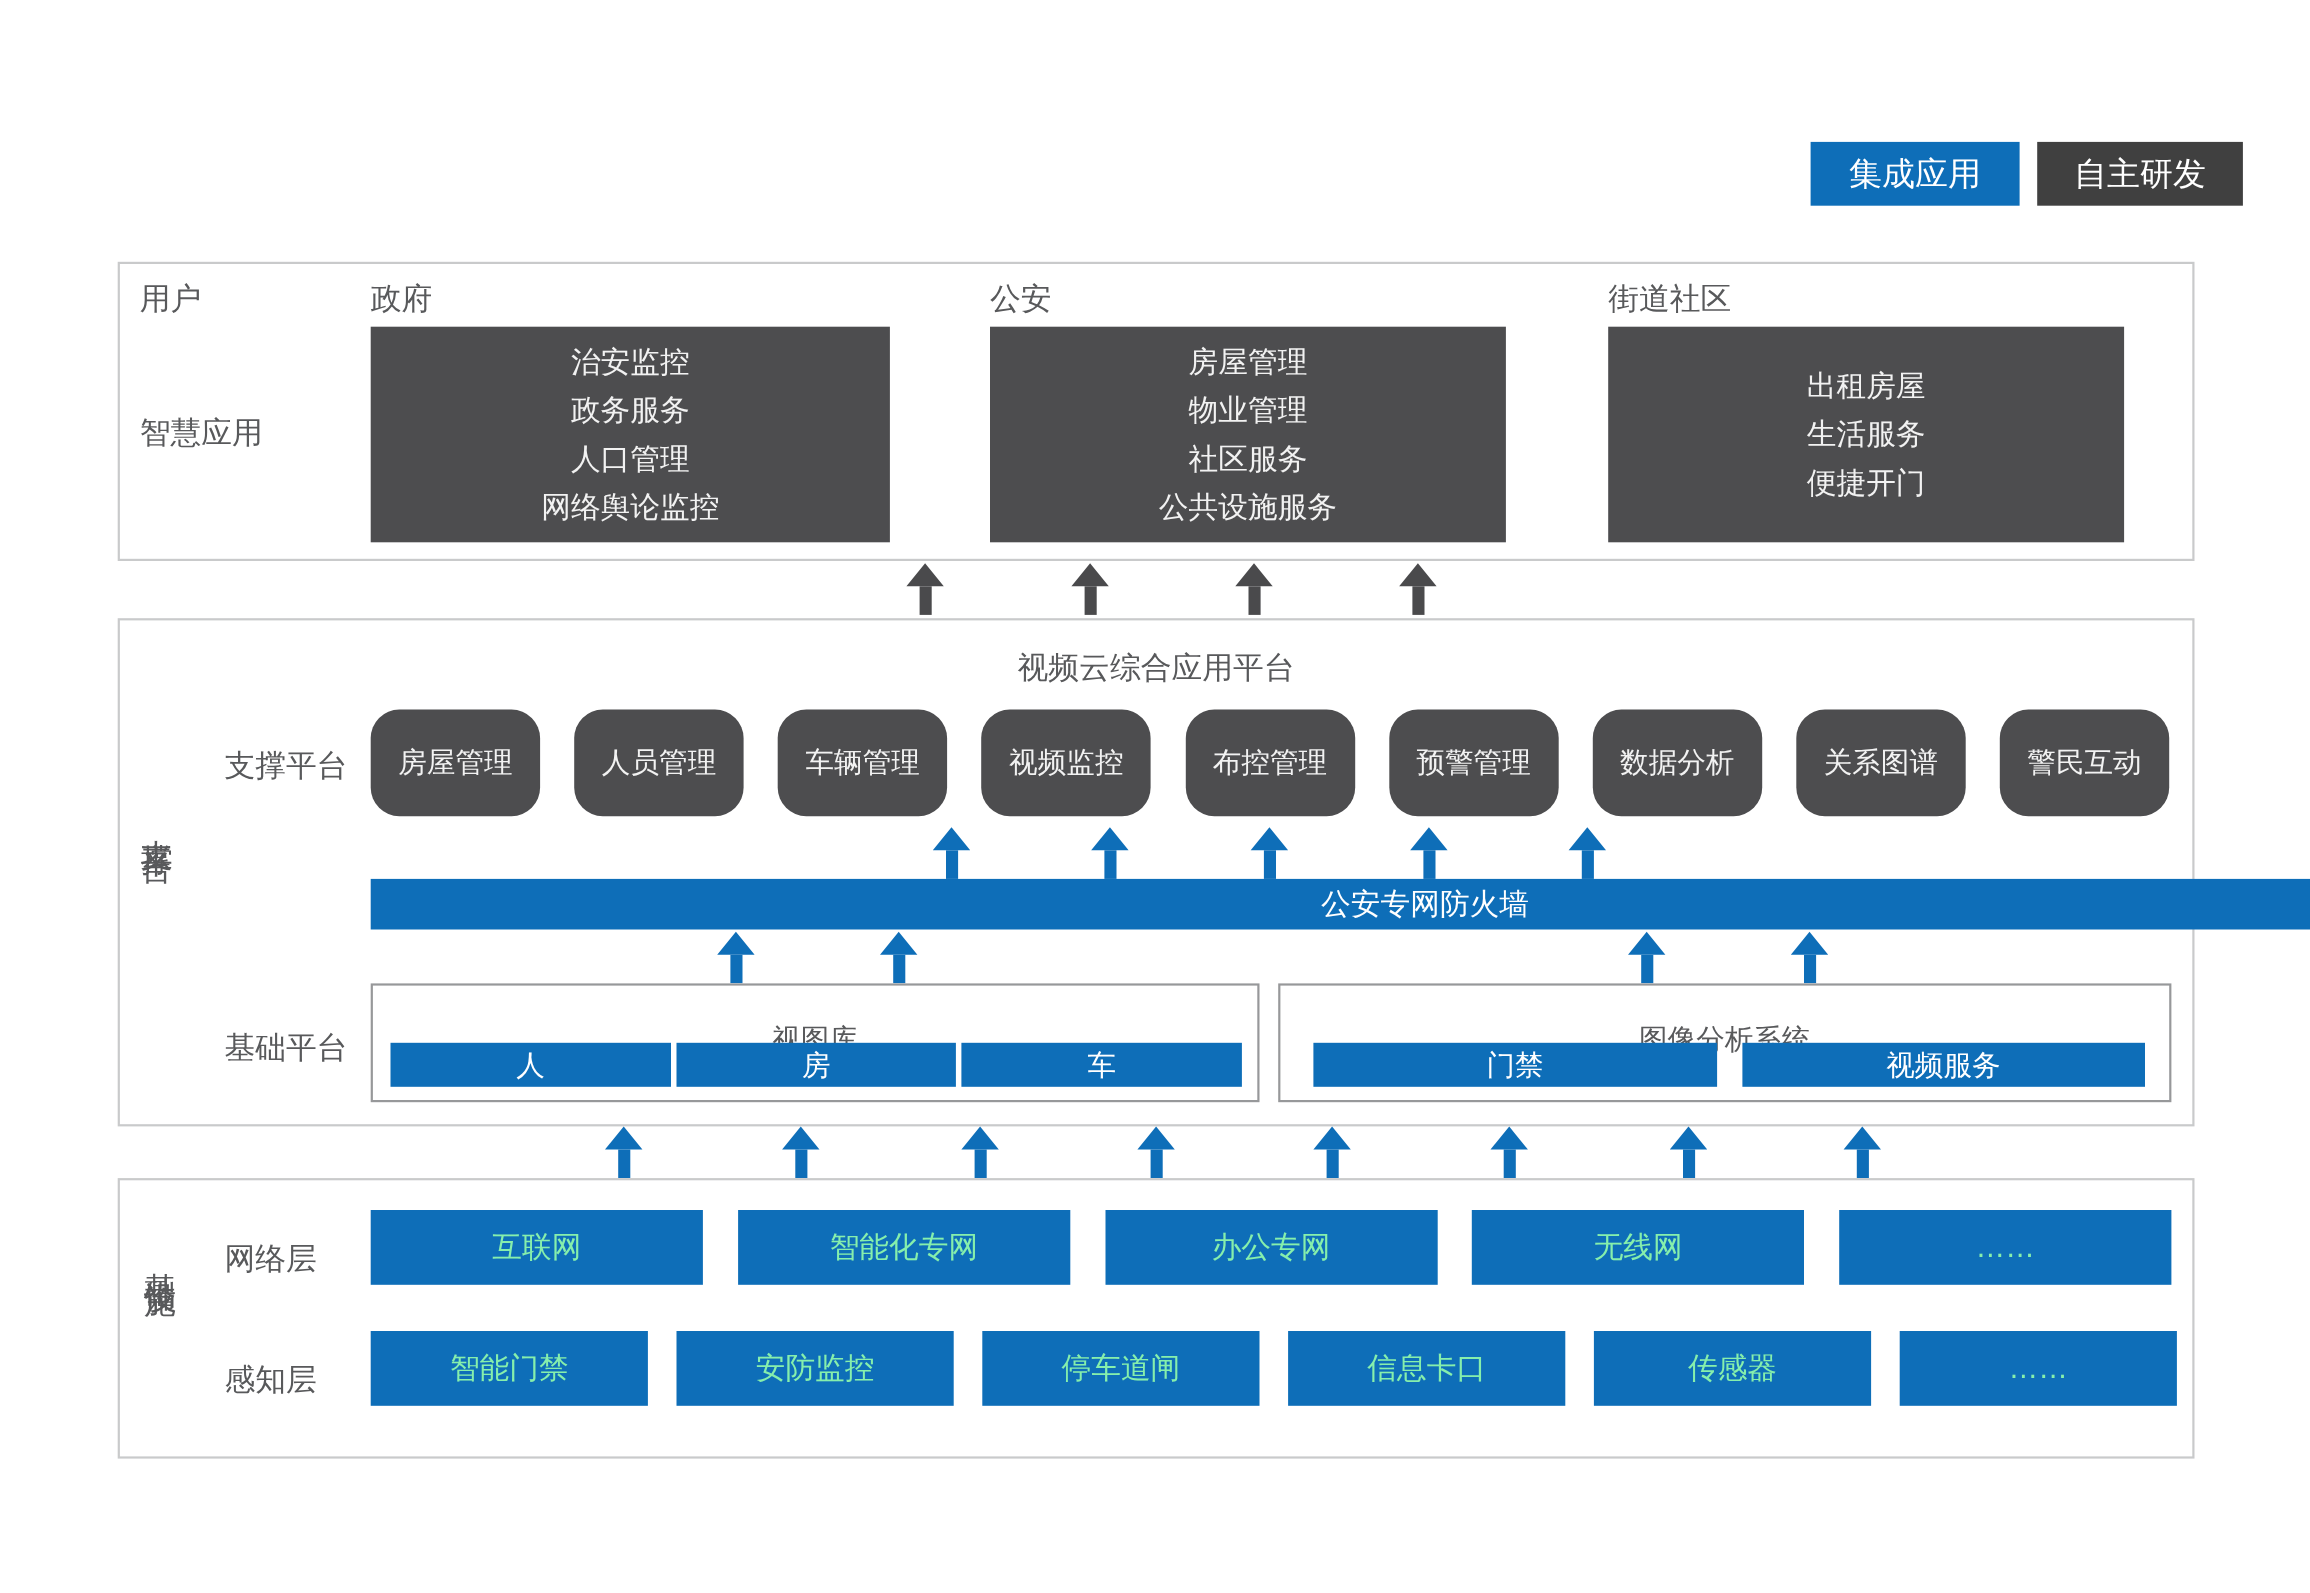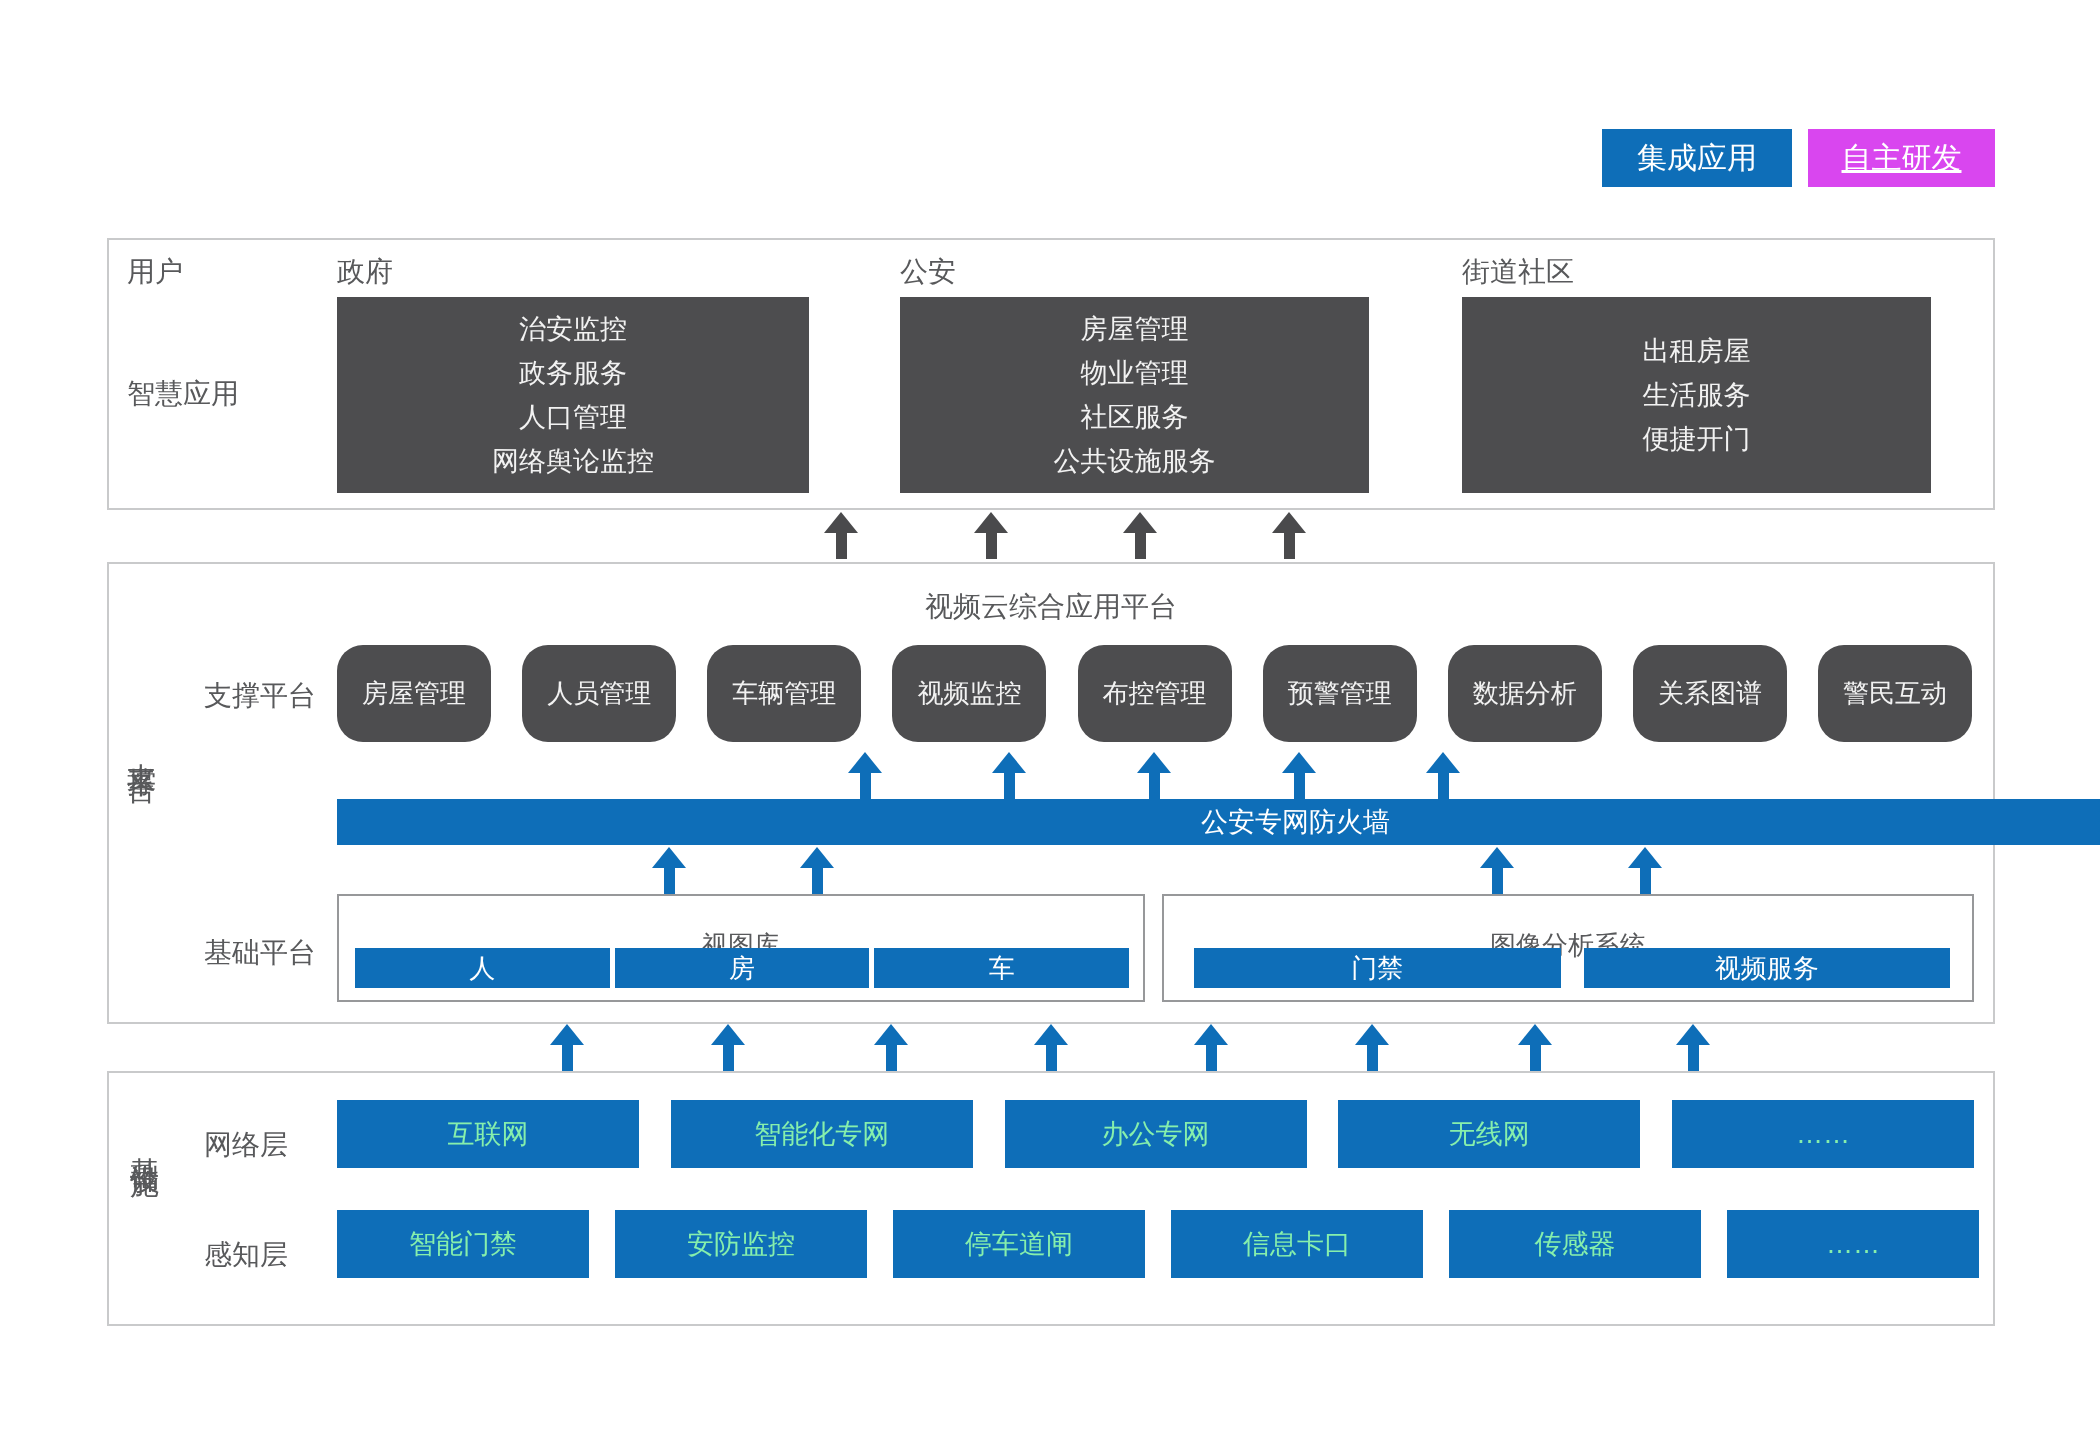--- a/index.html
+++ b/index.html
@@ -12,24 +12,24 @@
     width:2100px;height:1448px;
     background:#ffffff;
     overflow:hidden;
   }
   .abs{position:absolute;}
 
   
   .legend-btn{
     position:absolute;height:58px;
     display:flex;align-items:center;justify-content:center;
-    color:#ffffff;font-size:30px;
+    color:#ffffff;font-size:30px;margin-left:44px;
   }
   .legend-blue{background:#0E6EB8;}
-  .legend-dark{background:#d946ef;text-decoration:underline;}
+  .legend-dark{background:#404040;}
 
   
   .section{
     position:absolute;
     border:2px solid #C9CACB;
     background:#ffffff;
     box-sizing:border-box;
   }
 
   .side-label{font-size:28px;color:#58595B;}

